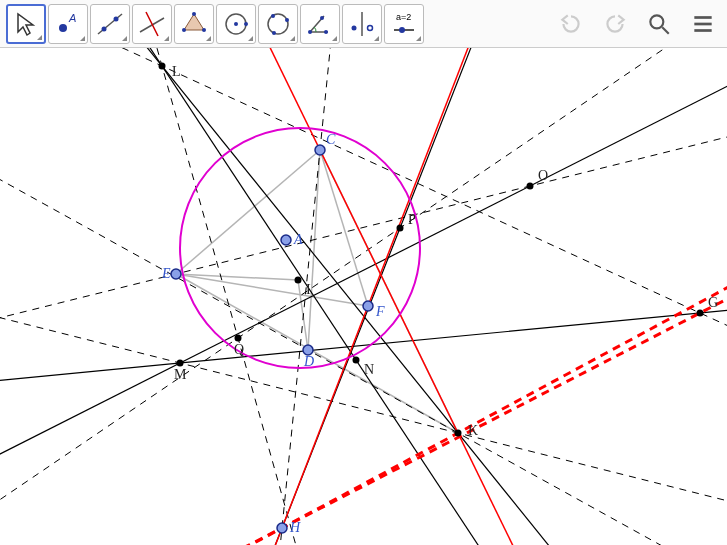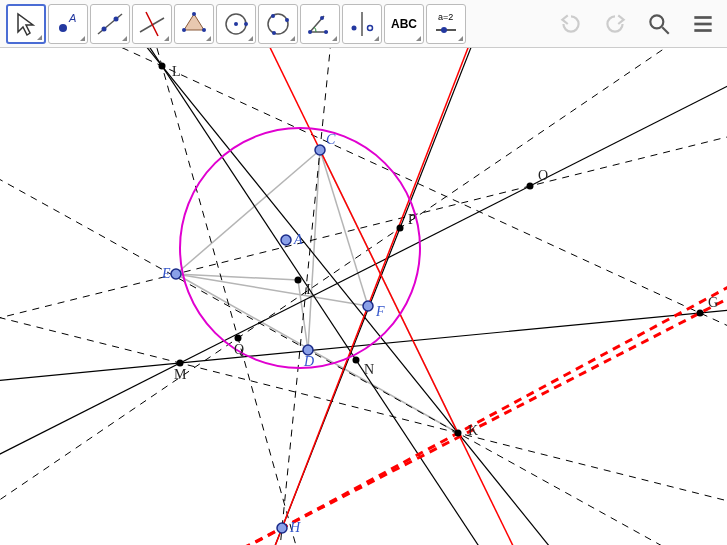--- a/index.html
+++ b/index.html
@@ -106,24 +106,20 @@
         <circle cx="18" cy="10" r="2" fill="#2338a0"></circle>
       </svg>
     <span class="tool-corner"></span>
   </div>
   <div class="tool-btn">
     <svg viewBox="0 0 32 32">
         <line x1="16" y1="4" x2="16" y2="28" stroke="#555" stroke-width="1.5"></line>
         <circle cx="8" cy="20" r="2.5" fill="#2338a0"></circle>
         <circle cx="24" cy="20" r="2.5" fill="none" stroke="#2338a0" stroke-width="1.5"></circle>
       </svg>
-    <span class="tool-corner"></span>
-  </div>
-  <div class="tool-btn">
-    <span style="font-size:12px;font-weight:bold;">ABC</span>
     <span class="tool-corner"></span>
   </div>
   <div class="tool-btn">
     <svg viewBox="0 0 32 32">
         <text x="8" y="12" font-size="9">a=2</text>
         <line x1="6" y1="22" x2="26" y2="22" stroke="#555" stroke-width="2"></line>
         <circle cx="14" cy="22" r="3" fill="#2338a0"></circle>
       </svg>
     <span class="tool-corner"></span>
   </div>

